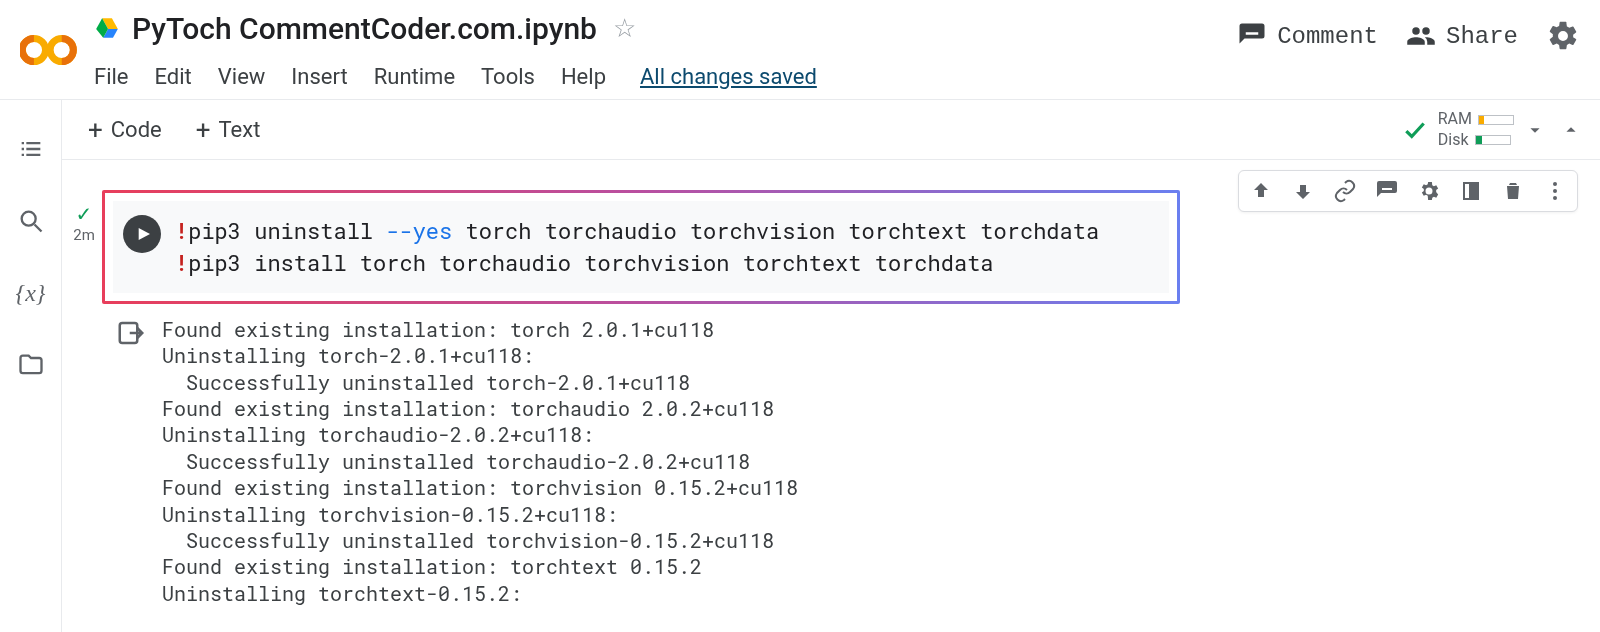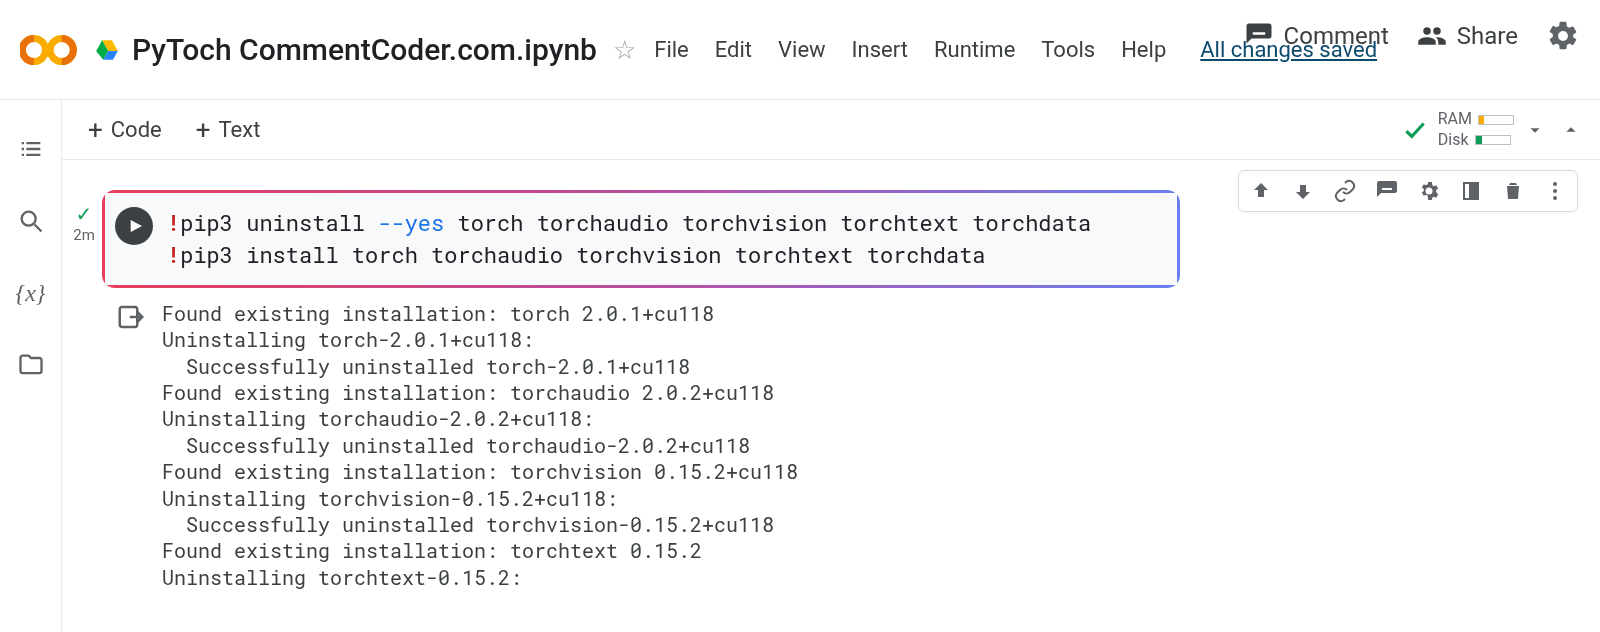--- a/index.html
+++ b/index.html
@@ -9,31 +9,31 @@
   #header {
     display: flex; align-items: center; height: 100px;
     border-bottom: 1px solid #e8eaed; padding: 0 20px 0 14px;
     position: relative;
   }
   #logo {
     width: 70px; height: 70px; display: flex; align-items: center; justify-content: center;
     margin-right: 10px;
   }
   #logo svg { width: 58px; height: 40px; }
-  #title-block { display: flex; flex-direction: row; gap: 18px; }
+  #title-block { display: flex; flex-direction: column; gap: 18px; }
   #title-row { display: flex; align-items: center; gap: 12px; }
   #drive-icon { width: 26px; height: 26px; }
   #notebook-title { font-size: 30px; font-weight: 500; letter-spacing: 0; color: #202124; }
   #star { color: #9aa0a6; font-size: 26px; margin-left: 4px; cursor: pointer; }
   #menubar { display: flex; gap: 26px; font-size: 22px; color: #3c4043; align-items: center;}
   .menu-item { cursor: pointer; }
   #save-status { color: #0c4a6e; text-decoration: underline; cursor: pointer; margin-left: 8px;}
   #header-right {
     position: absolute; right: 20px; top: 0; height: 72px;
-    display: flex; align-items: center; gap: 28px;
+    display: flex; align-items: center; gap: 28px; font-family: Liberation Mono, monospace;
   }
   .hdr-action { display: flex; align-items: center; gap: 10px; color: #3c4043; font-size: 24px; cursor: pointer;}
   .hdr-action svg { width: 30px; height: 30px; fill: #3c4043; }
   #gear-btn svg { width: 34px; height: 34px; fill: #5f6368; }
 
   
   #left-rail {
     position: absolute; left: 0; top: 100px; bottom: 0; width: 62px;
     border-right: 1px solid #e8eaed; display: flex; flex-direction: column;
     align-items: center; padding-top: 32px; gap: 38px;
@@ -81,25 +81,25 @@
 
   
   #cell-wrap { display:flex; padding-left:8px;}
   #cell-status { width:28px; text-align:center; padding-top:12px; color:#0f9d58; font-size:15px;}
   #cell-status .chk{ color:#0f9d58; font-size:20px;}
   #cell-status .dur{ color:#5f6368; font-size:15px; display:block;}
   #cell { flex:none; width:1078px; margin-left:4px; }
 
   
   .code-frame {
-    border:3px solid transparent; border-radius:13px;
+    border:3px solid transparent; border-radius:2px;
     background:
       linear-gradient(#fff,#fff) padding-box,
       linear-gradient(90deg,#e83e5b 0%, #b94fa0 50%, #6a7ff0 100%) border-box;
-    padding:0;
+    padding:8px;
   }
   .code-inner{
     display:flex; background:#f8f9fa;
   }
   #run-button{
     width:58px; display:flex; align-items:flex-start; justify-content:center; padding-top:14px;
   }
   #run-button .circle{
     width:38px;height:38px;border-radius:50%;background:#3c4043;display:flex;align-items:center;justify-content:center;cursor:pointer;
   }

